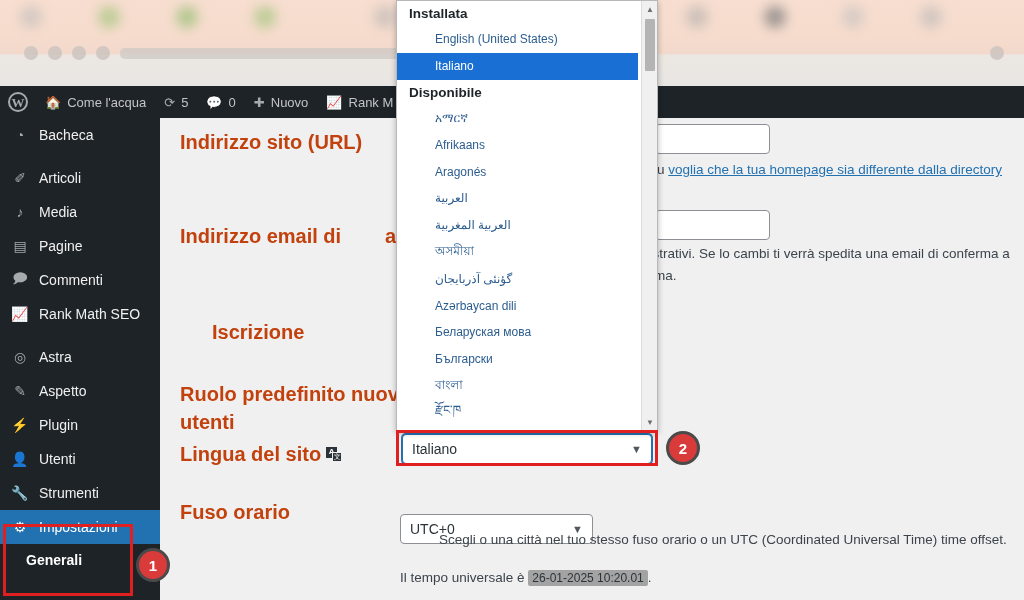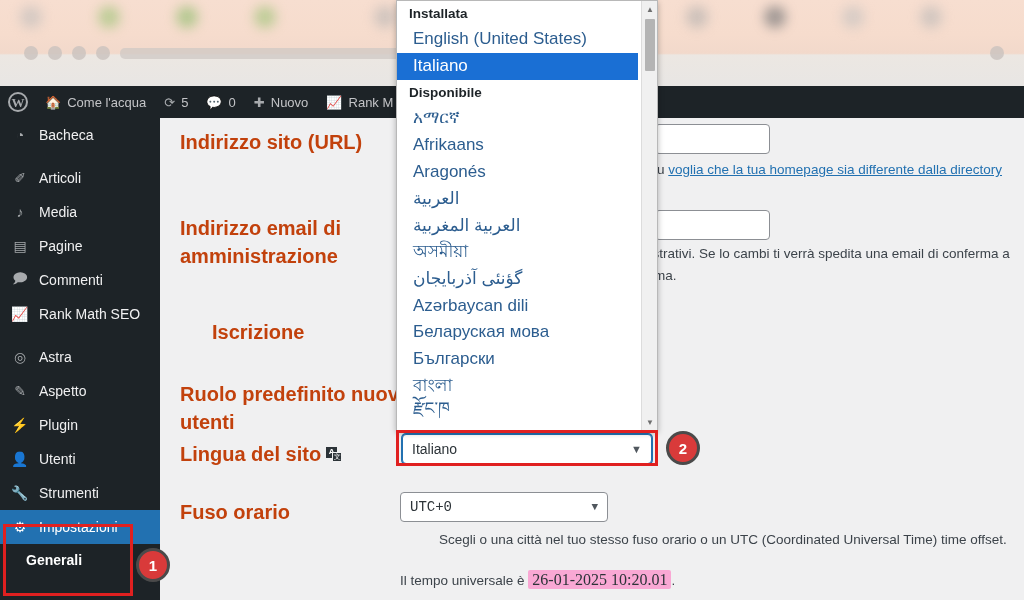--- a/index.html
+++ b/index.html
@@ -86,22 +86,22 @@
     height:30px; width:120px;
   }
   .tselect {
     background:#fff; border:1px solid #8c8f94; border-radius:4px;
     height:30px; display:flex; align-items:center; justify-content:space-between;
     padding:0 9px; font-size:14px; color:#2c3338;
   }
   .tselect.focused { border:1px solid #2271b1; box-shadow:0 0 0 1px #2271b1; }
   .caret { color:#50575e; font-size:11px; }
   code.tstamp {
-    background:#f9a8d4; color:#2c3338; font-family:Liberation Serif, serif;
-    font-size:16px; padding:1px 4px; border-radius:2px;
+    background:#a3a3a3; color:#2c3338; font-family:Liberation Sans, sans-serif;
+    font-size:12px; padding:1px 4px; border-radius:2px;
   }
 
   
   .xlate-ico {
     display:inline-block; position:relative; width:16px; height:15px;
     vertical-align:-3px; margin-left:5px;
   }
   .xlate-ico .a {
     position:absolute; left:0; top:0; width:11px; height:11px;
     background:#2c3338; color:#fff; font-size:8px; font-weight:bold;
@@ -119,21 +119,21 @@
     background:#fff; border:1px solid #b8b8b8;
     box-shadow:0 2px 6px rgba(0,0,0,.28);
     overflow:hidden; z-index:40;
   }
   .dd-list { position:absolute; left:0; top:0; width:245px; }
   .dd-group {
     font-size:13.5px; font-weight:bold; color:#1d2327;
     padding:3px 0 3px 12px; height:25px; display:flex; align-items:center;
   }
   .dd-opt {
-    font-size:17px; color:#2c5d8f; padding-left:16px;
+    font-size:12px; color:#2c5d8f; padding-left:38px;
     height:26.8px; display:flex; align-items:center; white-space:nowrap;
   }
   .dd-opt.sel { background:#1a6fd4; color:#fff; width:241px; }
   .dd-scroll {
     position:absolute; right:0; top:0; width:16px; height:429px;
     background:#f0f0f0; border-left:1px solid #dcdcdc;
   }
   .dd-arrow {
     position:absolute; left:0; width:16px; height:16px;
     display:flex; align-items:center; justify-content:center;
@@ -267,21 +267,21 @@
   <div class="content">
 
     <div class="frow" style="left:20px; top:10px;">
       <div class="flabel" style="width:205px;">Indirizzo sito (URL)</div>
     </div>
     <div class="tinput" style="position:absolute; left:495px; top:6px; width:115px;"></div>
     <div class="ftext" style="position:absolute; left:482px; top:42px; width:560px; white-space:nowrap;">
       <span>e tu </span><a href="#">voglia che la tua homepage sia differente dalla directory</a>
     </div>
 
-    <div class="frow" style="left:20px; top:96px; flex-direction:column;">
+    <div class="frow" style="left:20px; top:104px; flex-direction:row;">
       <div class="flabel" style="width:205px;">Indirizzo email di</div>
       <div class="flabel" style="width:205px;">amministrazione</div>
     </div>
     <div class="tinput" style="position:absolute; left:495px; top:92px; width:115px;"></div>
     <div class="ftext" style="position:absolute; left:482px; top:126px; width:560px; white-space:nowrap;">nistrativi. Se lo cambi ti verrà spedita una email di conferma a</div>
     <div class="ftext" style="position:absolute; left:482px; top:148px; width:560px; white-space:nowrap;">erma.</div>
 
     <div class="frow" style="left:20px; top:200px;">
       <div class="flabel" style="width:205px;margin-left:32px;">Iscrizione</div>
     </div>
@@ -298,21 +298,21 @@
       </span>
     </div>
     <div class="tselect focused" style="position:absolute; left:242px; top:316px; width:250px;">
       <span>Italiano</span>
       <span class="caret">▼</span>
     </div>
 
     <div class="frow" style="left:20px; top:380px;">
       <div class="flabel">Fuso orario</div>
     </div>
-    <div class="tselect" style="position:absolute; left:240px; top:374px; width:208px;font-family:Liberation Mono, monospace;">
+    <div class="tselect" style="position:absolute; left:240px; top:396px; width:193px;">
       <span>UTC+0</span>
       <span class="caret">▼</span>
     </div>
     <div class="ftext" style="position:absolute; left:240px; top:412px; width:620px; white-space:nowrap;margin-left:39px;">Scegli o una città nel tuo stesso fuso orario o un UTC (Coordinated Universal Time) time offset.</div>
     <div class="ftext" style="position:absolute; left:240px; top:450px;">
       <span>Il tempo universale è</span>
       <code class="tstamp">26-01-2025 10:20.01</code><span>.</span>
     </div>
 
   </div>

